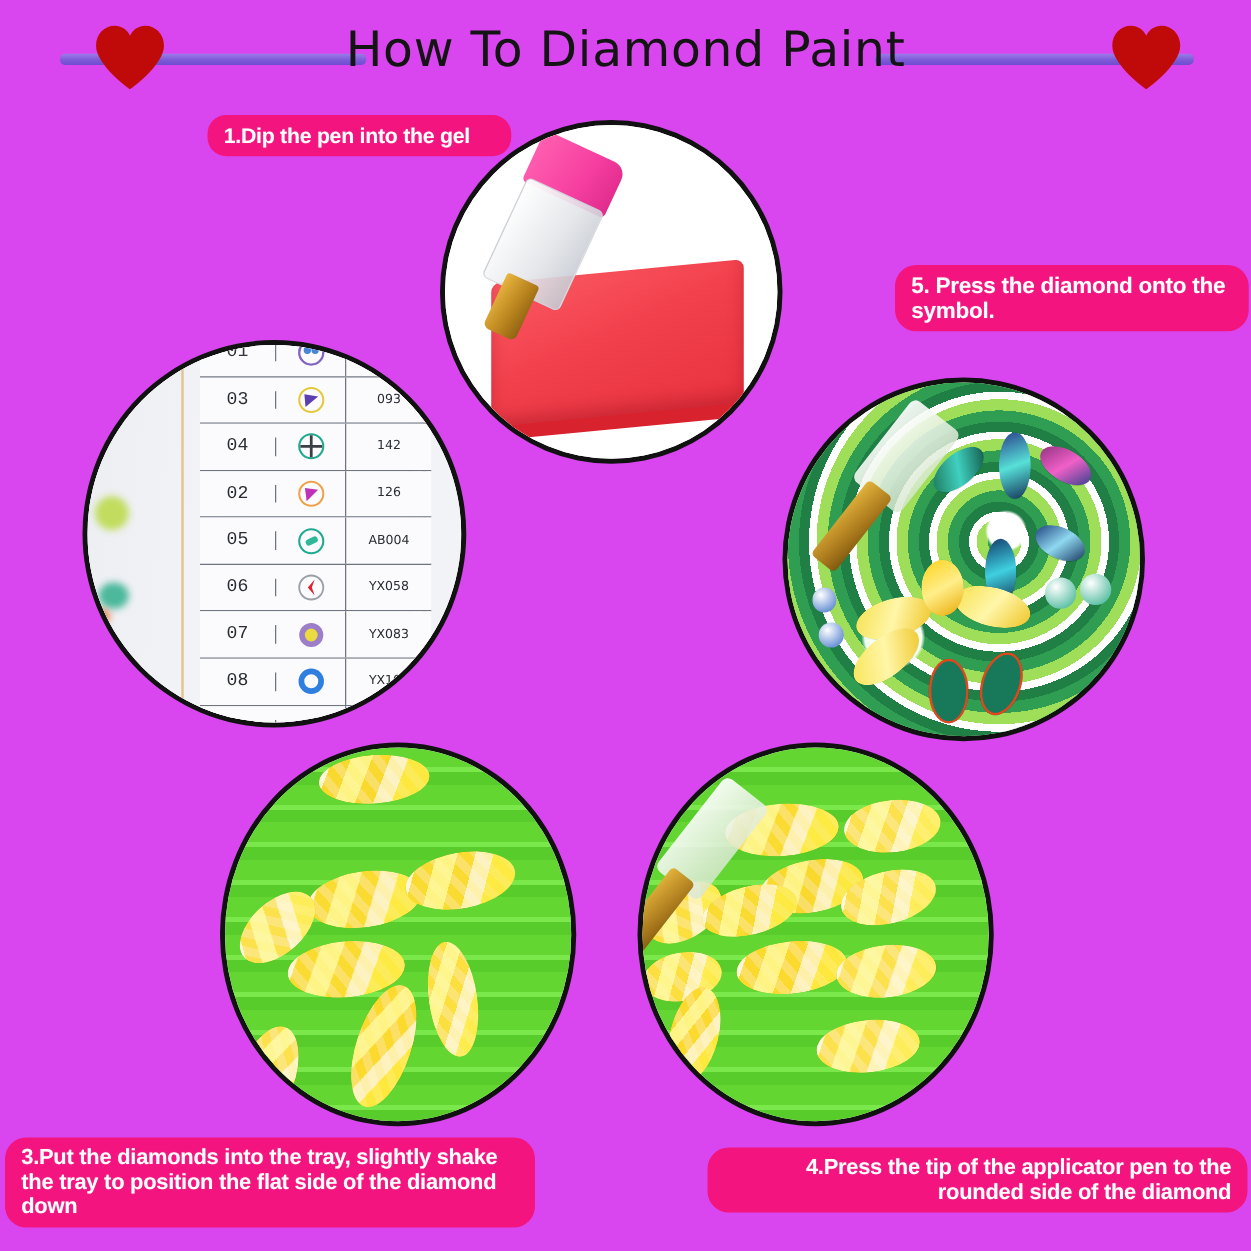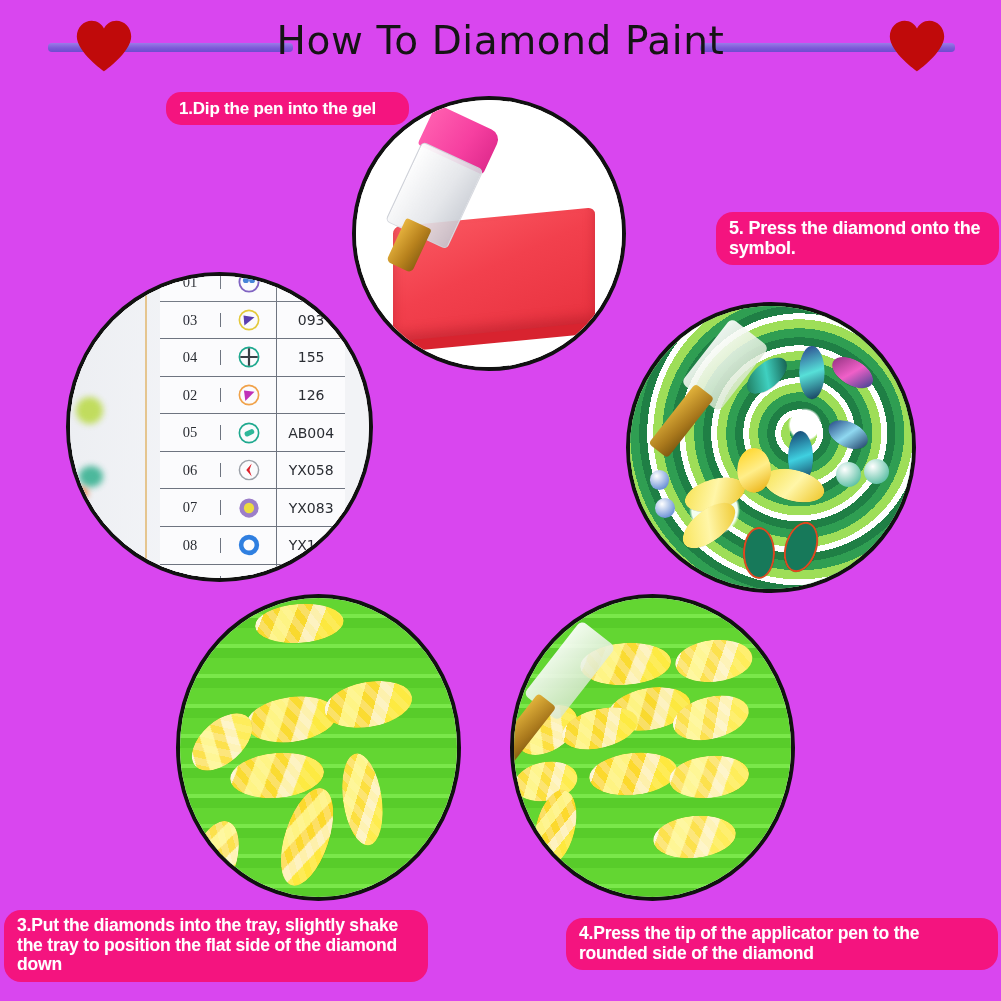--- a/index.html
+++ b/index.html
@@ -24,21 +24,21 @@
   
   .label{position:absolute;background:#f4147f;color:#fff;border-radius:16px;
          font-weight:700;line-height:1.12;letter-spacing:-.2px;
          padding:6px 13px 7px 13px;box-sizing:border-box;
          font-family:"Liberation Sans",sans-serif;
          text-shadow:0 0 1px rgba(255,255,255,.25);}
   #lbl1{left:166px;top:92px;width:243px;font-size:17px;border-radius:15px;padding-top:7px;}
   #lbl2{left:6px;top:198px;width:282px;font-size:17px;border-radius:17px;}
   #lbl5{left:716px;top:212px;width:283px;font-size:18px;border-radius:17px;}
   #lbl3{left:4px;top:910px;width:424px;font-size:17.5px;border-radius:17px;}
-  #lbl4{left:566px;top:918px;width:432px;font-size:17.5px;border-radius:17px;}
+  #lbl4{left:566px;top:918px;width:432px;font-size:17.5px;border-radius:17px;text-align:right;}
 
   
   .circ{position:absolute;border:4px solid #111;border-radius:50%;
         overflow:hidden;background:#fff;box-sizing:border-box;}
   #c1{left:352px;top:96px;width:274px;height:275px;}
   #c2{left:66px;top:272px;width:307px;height:310px;}
   #c5{left:626px;top:302px;width:290px;height:291px;}
   #c3{left:176px;top:594px;width:285px;height:307px;}
   #c4{left:510px;top:594px;width:285px;height:307px;}
   .ph{position:absolute;inset:0;}
@@ -74,25 +74,25 @@
   .vrule{position:absolute;top:0;bottom:0;width:2px;background:#e5c58f;}
   .vrule.a{left:25%;}
   .vrule.b{left:86%;}
   .vrule.c{left:89.5%;width:3px;background:#f0a552;}
   .tbl{position:absolute;left:30%;top:-4%;width:62%;height:112%;
        display:flex;flex-direction:column;}
   .trow{flex:1;display:flex;align-items:center;border-bottom:1.4px solid #6e7480;
         background:#fbfbfd;}
   .trow:first-child{opacity:.95;}
   .tno{width:33%;text-align:center;font-size:14.5px;color:#2a2d33;
-       font-family:Liberation Serif, serif;border-right:1.4px solid #6e7480;
+       font-family:Liberation Mono, monospace;border-right:1.4px solid #6e7480;
        line-height:1;}
   .tsym{width:30%;display:flex;align-items:center;justify-content:center;
         border-right:1.4px solid #6e7480;height:100%;}
-  .tcode{width:37%;text-align:center;font-size:14px;color:#2a2d33;
+  .tcode{width:37%;text-align:center;font-size:10px;color:#2a2d33;
         font-family:"DejaVu Sans",sans-serif;line-height:1;}
   .sym{width:22px;height:22px;position:relative;display:block;}
   .sym svg{display:block;width:100%;height:100%;}
 
   
   .tray{position:absolute;inset:0;
     background:repeating-linear-gradient(180deg,
       #63d632 0px,#63d632 16px,#7ae84a 16px,#7ae84a 20px,#58cc2a 20px,#58cc2a 30px);}
   .gem{position:absolute;border-radius:50% / 50%;
        box-shadow:0 2px 4px rgba(40,90,10,.45);}
@@ -205,21 +205,21 @@
         <div class="trow">
           <div class="tno">04</div>
           <div class="tsym">
             <span class="sym">
                 <svg viewBox="0 0 24 24">
               <circle cx="12" cy="12" r="10.5" fill="#fbfbfd" stroke="#1fa98f" stroke-width="1.8"></circle>
               <path d="M12 2.5 V21.5 M2.5 12 H21.5" stroke="#3a3f46" stroke-width="2.4"></path>
             </svg>
               </span>
           </div>
-          <div class="tcode">155</div>
+          <div class="tcode">142</div>
         </div>
 
         <div class="trow">
           <div class="tno">02</div>
           <div class="tsym">
             <span class="sym">
                 <svg viewBox="0 0 24 24">
               <circle cx="12" cy="12" r="10.5" fill="#fbfbfd" stroke="#f0a24a" stroke-width="1.8"></circle>
               <path d="M6.5 7 L18 8.5 L8 18.5 Z" fill="#c031b8"></path>
             </svg>

